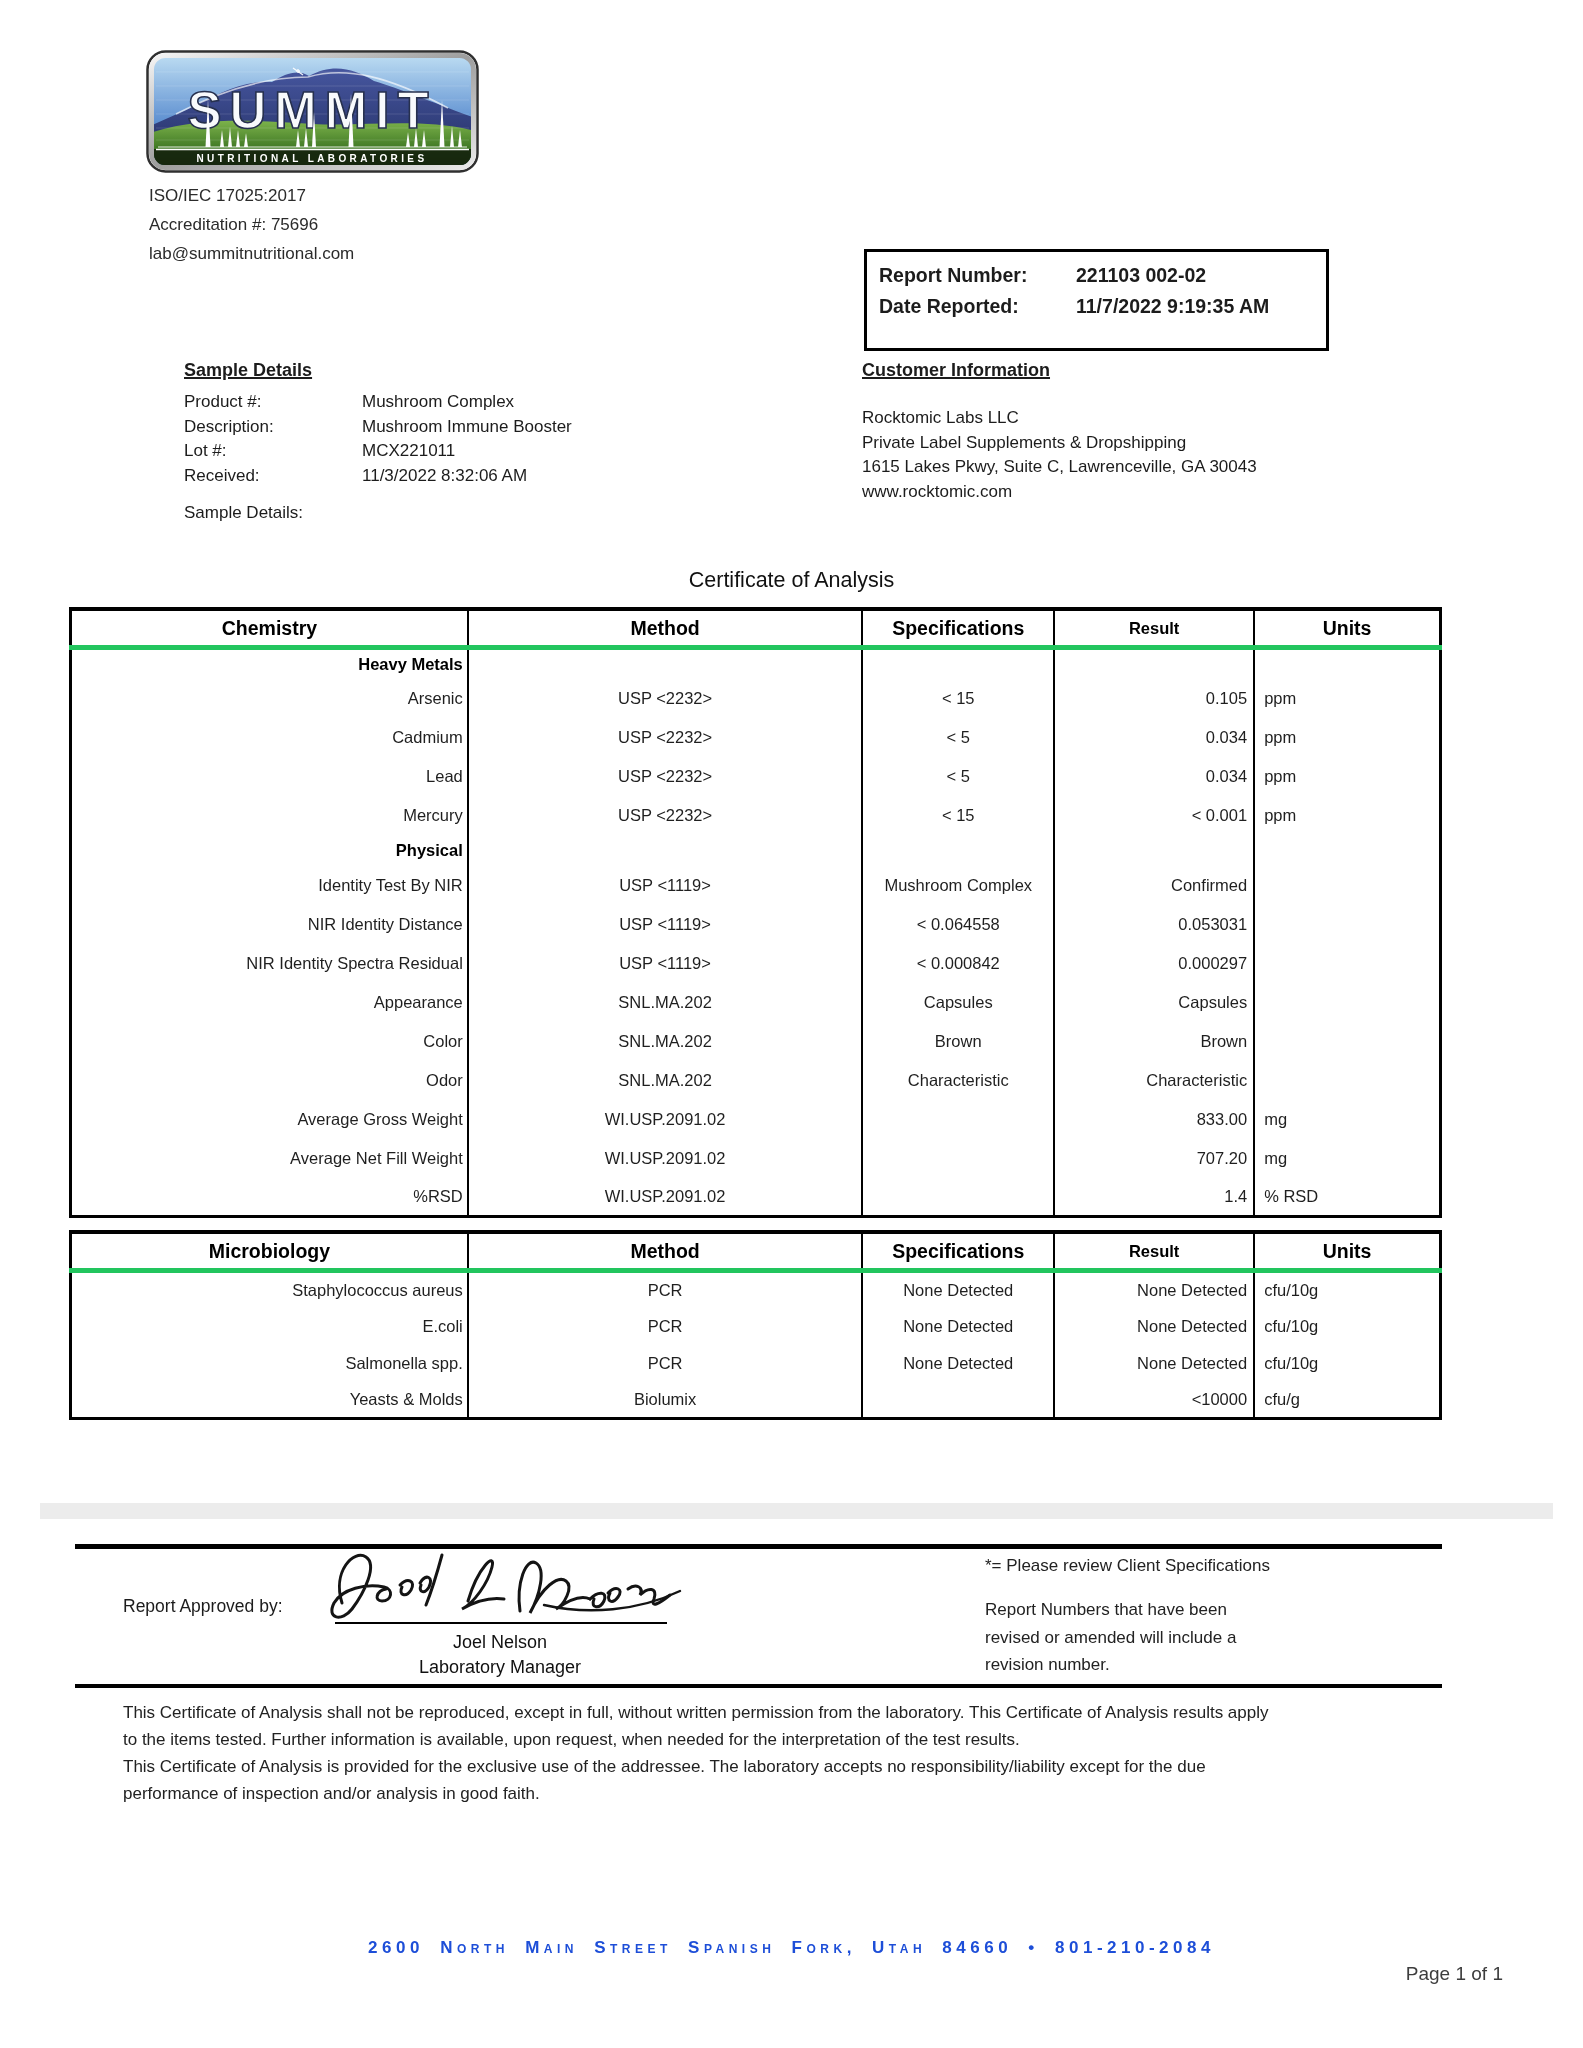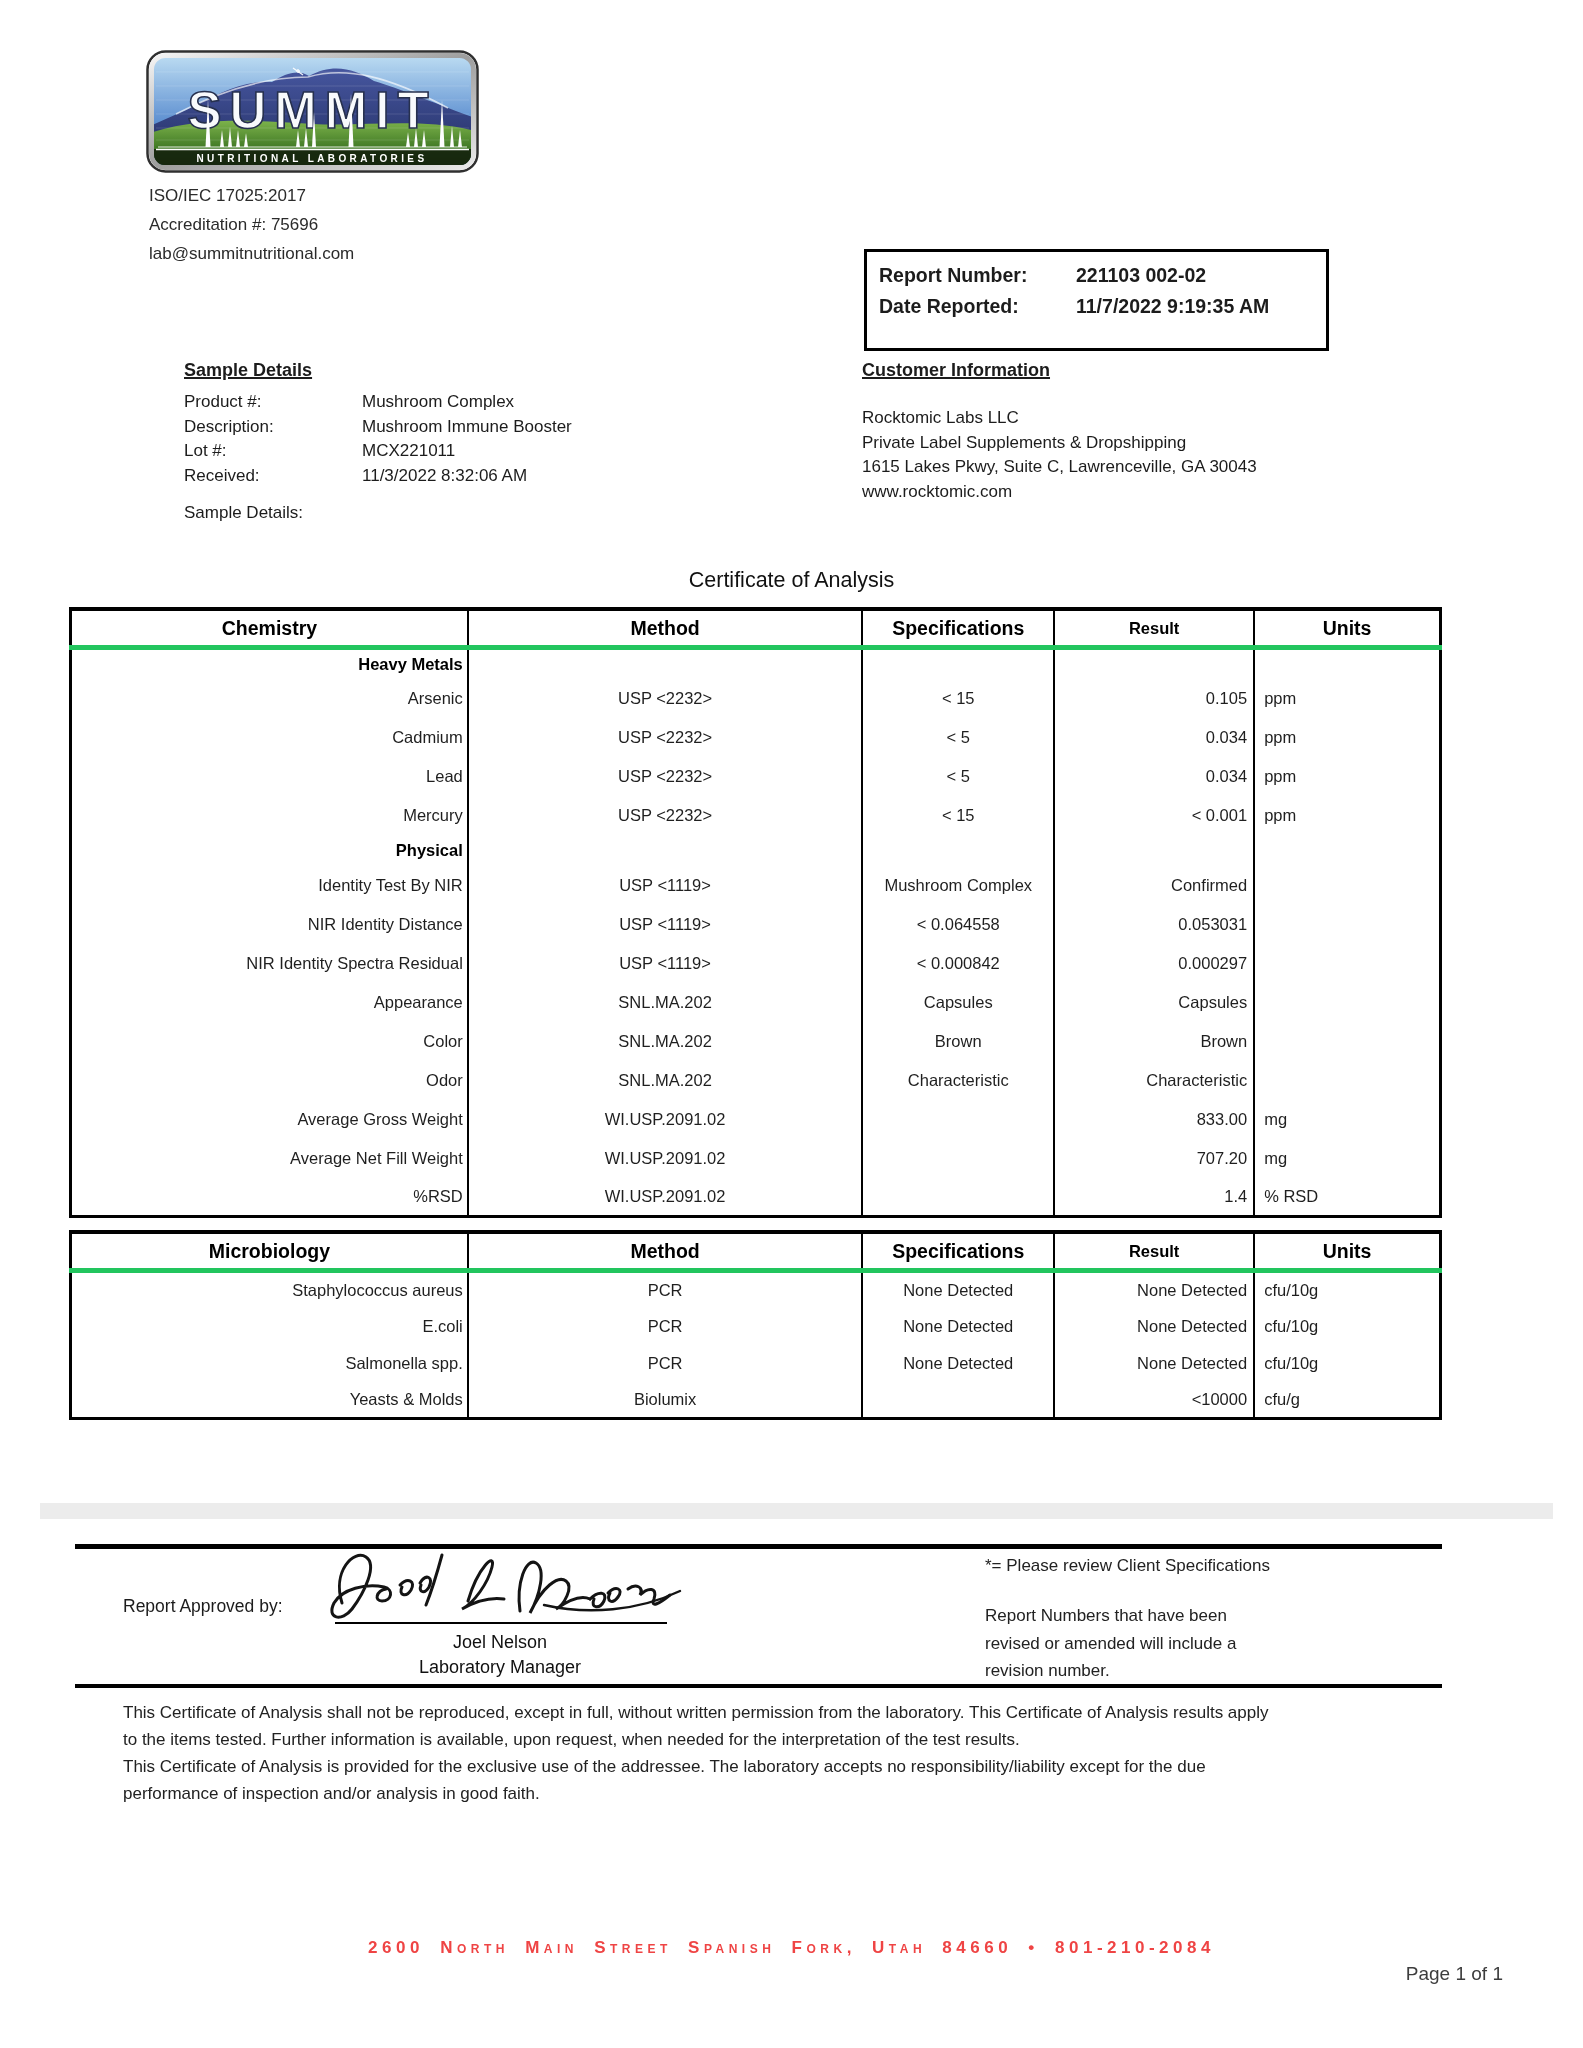--- a/index.html
+++ b/index.html
@@ -64,30 +64,30 @@
   .rule1{left:75px;top:1544px;width:1367px;height:5px;}
   .rule2{left:75px;top:1684px;width:1367px;height:4px;}
   .approved-lbl{left:123px;top:1596px;font-size:17.5px;}
   .sig-svg{left:308px;top:1545px;}
   .sig-line{left:335px;top:1622px;width:332px;height:2px;background:#000;}
   .signer{left:350px;width:300px;text-align:center;font-size:18px;color:#111;}
   .signer-name{top:1632px;}
   .signer-title{top:1657px;}
   .notes{left:985px;font-size:17px;color:#222;}
   .note-star{top:1556px;}
-  .note-rev{top:1596px;line-height:27.5px;margin-top:6px;}
+  .note-rev{top:1596px;line-height:27.5px;}
 
   
   .disclaimer{left:123px;top:1699px;width:1350px;font-size:17px;line-height:27px;color:#222;}
 
   
   .footer-addr{
     left:0;top:1938px;width:1583px;text-align:center;
     font-size:17px;font-weight:bold;font-variant:small-caps;letter-spacing:4.5px;word-spacing:7px;
-    color:#ef4444;
+    color:#1d4ed8;
   }
   .page-num{right:80px;top:1963px;font-size:19px;color:#3d3d3d;}
 </style>
 </head>
 <body>
 
 <div class="page">
 
   <div class="abs logo">
     <svg width="333" height="124" viewBox="0 0 333 124">

